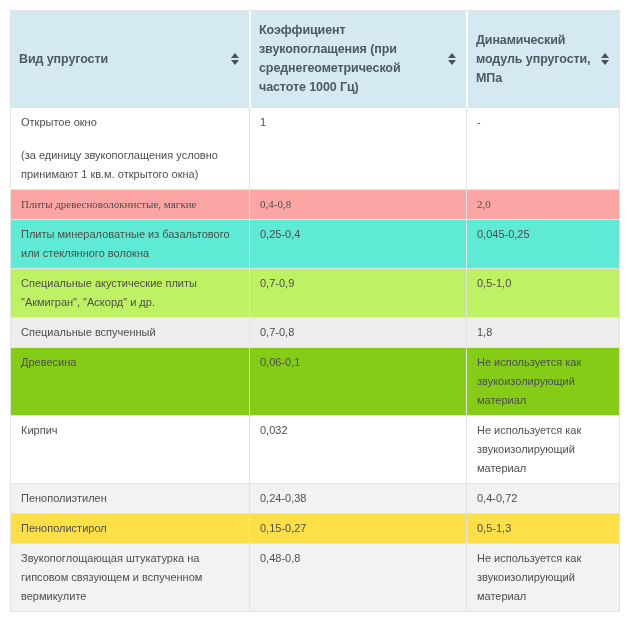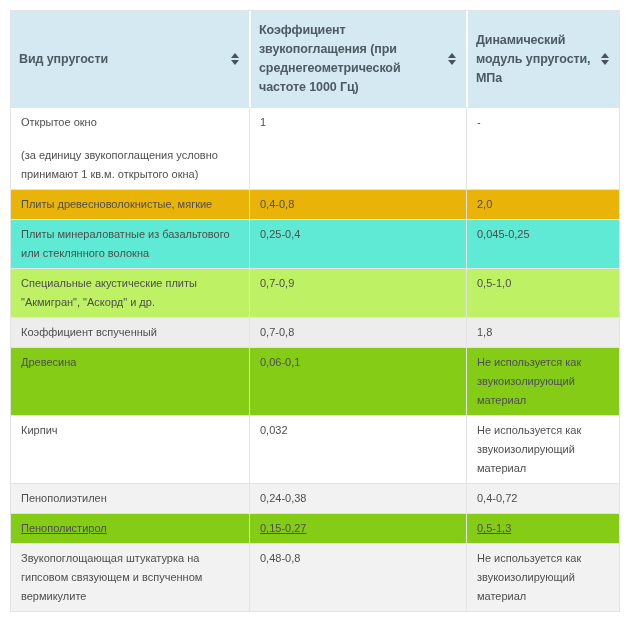--- a/index.html
+++ b/index.html
@@ -113,21 +113,21 @@
   </thead>
   <tbody id="tbody">
       <tr style="background: rgb(255, 255, 255);">
     <td>
       <div class="material-name">Открытое окно</div>
       <div class="material-note">(за единицу звукопоглащения условно принимают 1 кв.м. открытого окна)</div>
     </td>
     <td>1</td>
     <td>-</td>
   </tr>
-      <tr style="background: #eab308;">
+      <tr style="background: #fca5a5; font-family: Liberation Serif, serif;">
     <td>
       <div class="material-name">Плиты древесноволокнистые, мягкие</div>
 
     </td>
     <td>0,4-0,8</td>
     <td>2,0</td>
   </tr>
       <tr style="background: #5eead4;">
     <td>
       <div class="material-name">Плиты минераловатные из базальтового или стеклянного волокна</div>
@@ -139,21 +139,21 @@
       <tr style="background: #bef264;">
     <td>
       <div class="material-name">Специальные акустические плиты "Акмигран", "Аскорд" и др.</div>
 
     </td>
     <td>0,7-0,9</td>
     <td>0,5-1,0</td>
   </tr>
       <tr style="background: rgb(237, 237, 237);">
     <td>
-      <div class="material-name">Коэффициент вспученный</div>
+      <div class="material-name">Специальные вспученный</div>
 
     </td>
     <td>0,7-0,8</td>
     <td>1,8</td>
   </tr>
       <tr style="background: #84cc16;">
     <td>
       <div class="material-name">Древесина</div>
 
     </td>
@@ -169,21 +169,21 @@
     <td>Не используется как звукоизолирующий материал</td>
   </tr>
       <tr style="background: rgb(242, 242, 242);">
     <td>
       <div class="material-name">Пенополиэтилен</div>
 
     </td>
     <td>0,24-0,38</td>
     <td>0,4-0,72</td>
   </tr>
-      <tr style="background: #84cc16; text-decoration: underline;">
+      <tr style="background: #fde047;">
     <td>
       <div class="material-name">Пенополистирол</div>
 
     </td>
     <td>0,15-0,27</td>
     <td>0,5-1,3</td>
   </tr>
       <tr style="background: rgb(242, 242, 242);">
     <td>
       <div class="material-name">Звукопоглощающая штукатурка на гипсовом связующем и вспученном вермикулите</div>

